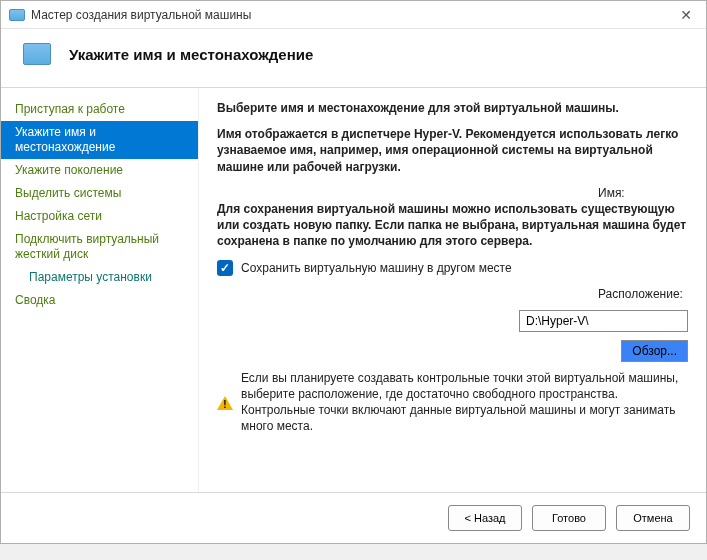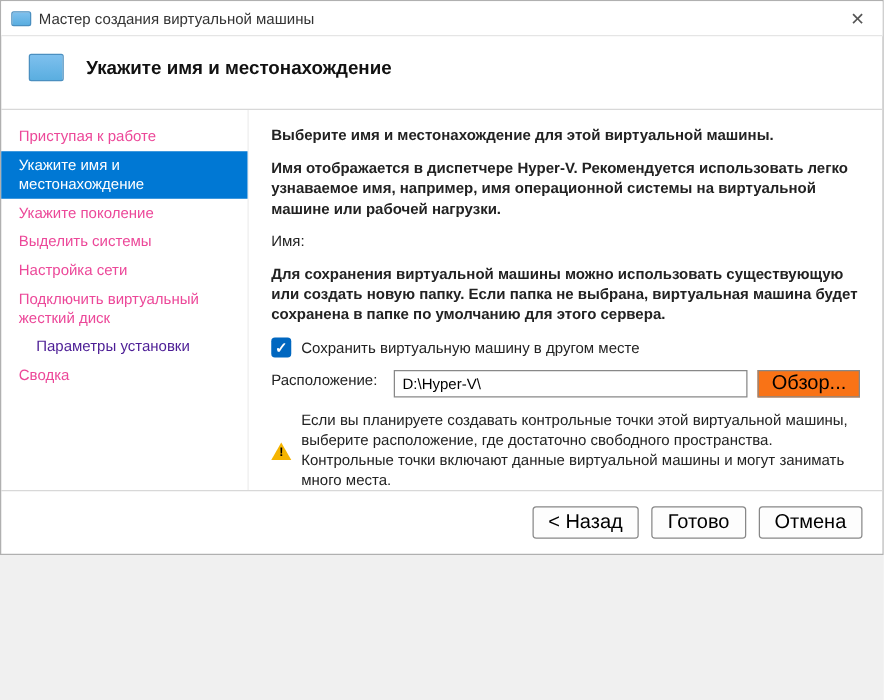--- a/index.html
+++ b/index.html
@@ -7,21 +7,21 @@
     margin: 0;
     font-family: "Segoe UI", Tahoma, sans-serif;
     font-size: 12px;
     background: #f0f0f0;
     width: 707px;
     height: 560px;
     overflow: hidden;
   }
   .window {
     width: 707px;
-    height: 444px;
+    height: 544px;
     background: #fff;
     border: 1px solid #b0b0b0;
     display: flex;
     flex-direction: column;
     position: relative;
   }
   .titlebar {
     height: 28px;
     background: #fff;
     display: flex;
@@ -74,45 +74,45 @@
     min-height: 0;
   }
   .sidebar {
     width: 198px;
     padding: 10px 0;
     border-right: 1px solid #eee;
   }
   .step {
     padding: 4px 14px;
     font-size: 12px;
-    color: #ec4899;
+    color: #4d7c0f;
     cursor: default;
     line-height: 1.25;
   }
   .step.active {
     background: #0078d4;
     color: #fff;
   }
   .step.sub {
     padding-left: 28px;
-    color: #4c1d95;
+    color: #0f766e;
   }
   .content {
     flex: 1;
     padding: 12px 18px 10px 18px;
     color: #222;
     font-size: 12px;
     line-height: 1.35;
   }
   .content p { margin: 0 0 10px 0; font-weight: bold; }
   .row {
     display: flex;
-    align-items: flex-start;
+    align-items: flex-end;
     gap: 8px;
-    margin-bottom: 10px;
+    flex-direction: column;
   }
   .label {
     width: 90px;
   }
   .inp {
     flex: 1;
     border: 1px solid #888;
     padding: 3px 6px;
     font-size: 12px;
     height: 22px;
@@ -126,24 +126,24 @@
   .chk {
     width: 16px; height: 16px;
     background: #0067c0;
     border-radius: 3px;
     display: flex; align-items: center; justify-content: center;
     color: #fff; font-size: 12px; font-weight: bold;
     line-height: 1;
   }
   .browse {
     border: 1px solid #888;
-    background: #f97316;
+    background: #3b82f6;
     height: 22px;
     padding: 0 10px;
-    font-size: 16px;
+    font-size: 12px;
     cursor: default;
   }
   .warnrow {
     display: flex;
     gap: 8px;
     margin-top: 8px;
     align-items: center;
   }
   .warnicon {
     width: 0; height: 0;
@@ -170,21 +170,21 @@
     display: flex;
     justify-content: flex-end;
     gap: 10px;
   }
   .btn {
     border: 1px solid #888;
     background: #fdfdfd;
     height: 26px;
     min-width: 74px;
     padding: 0 12px;
-    font-size: 16px;
+    font-size: 11px;
     cursor: default;
     border-radius: 3px;
   }
   .btn.default {
     border: 1.5px solid #0067c0;
   }
 </style>
 </head>
 <body>
 

